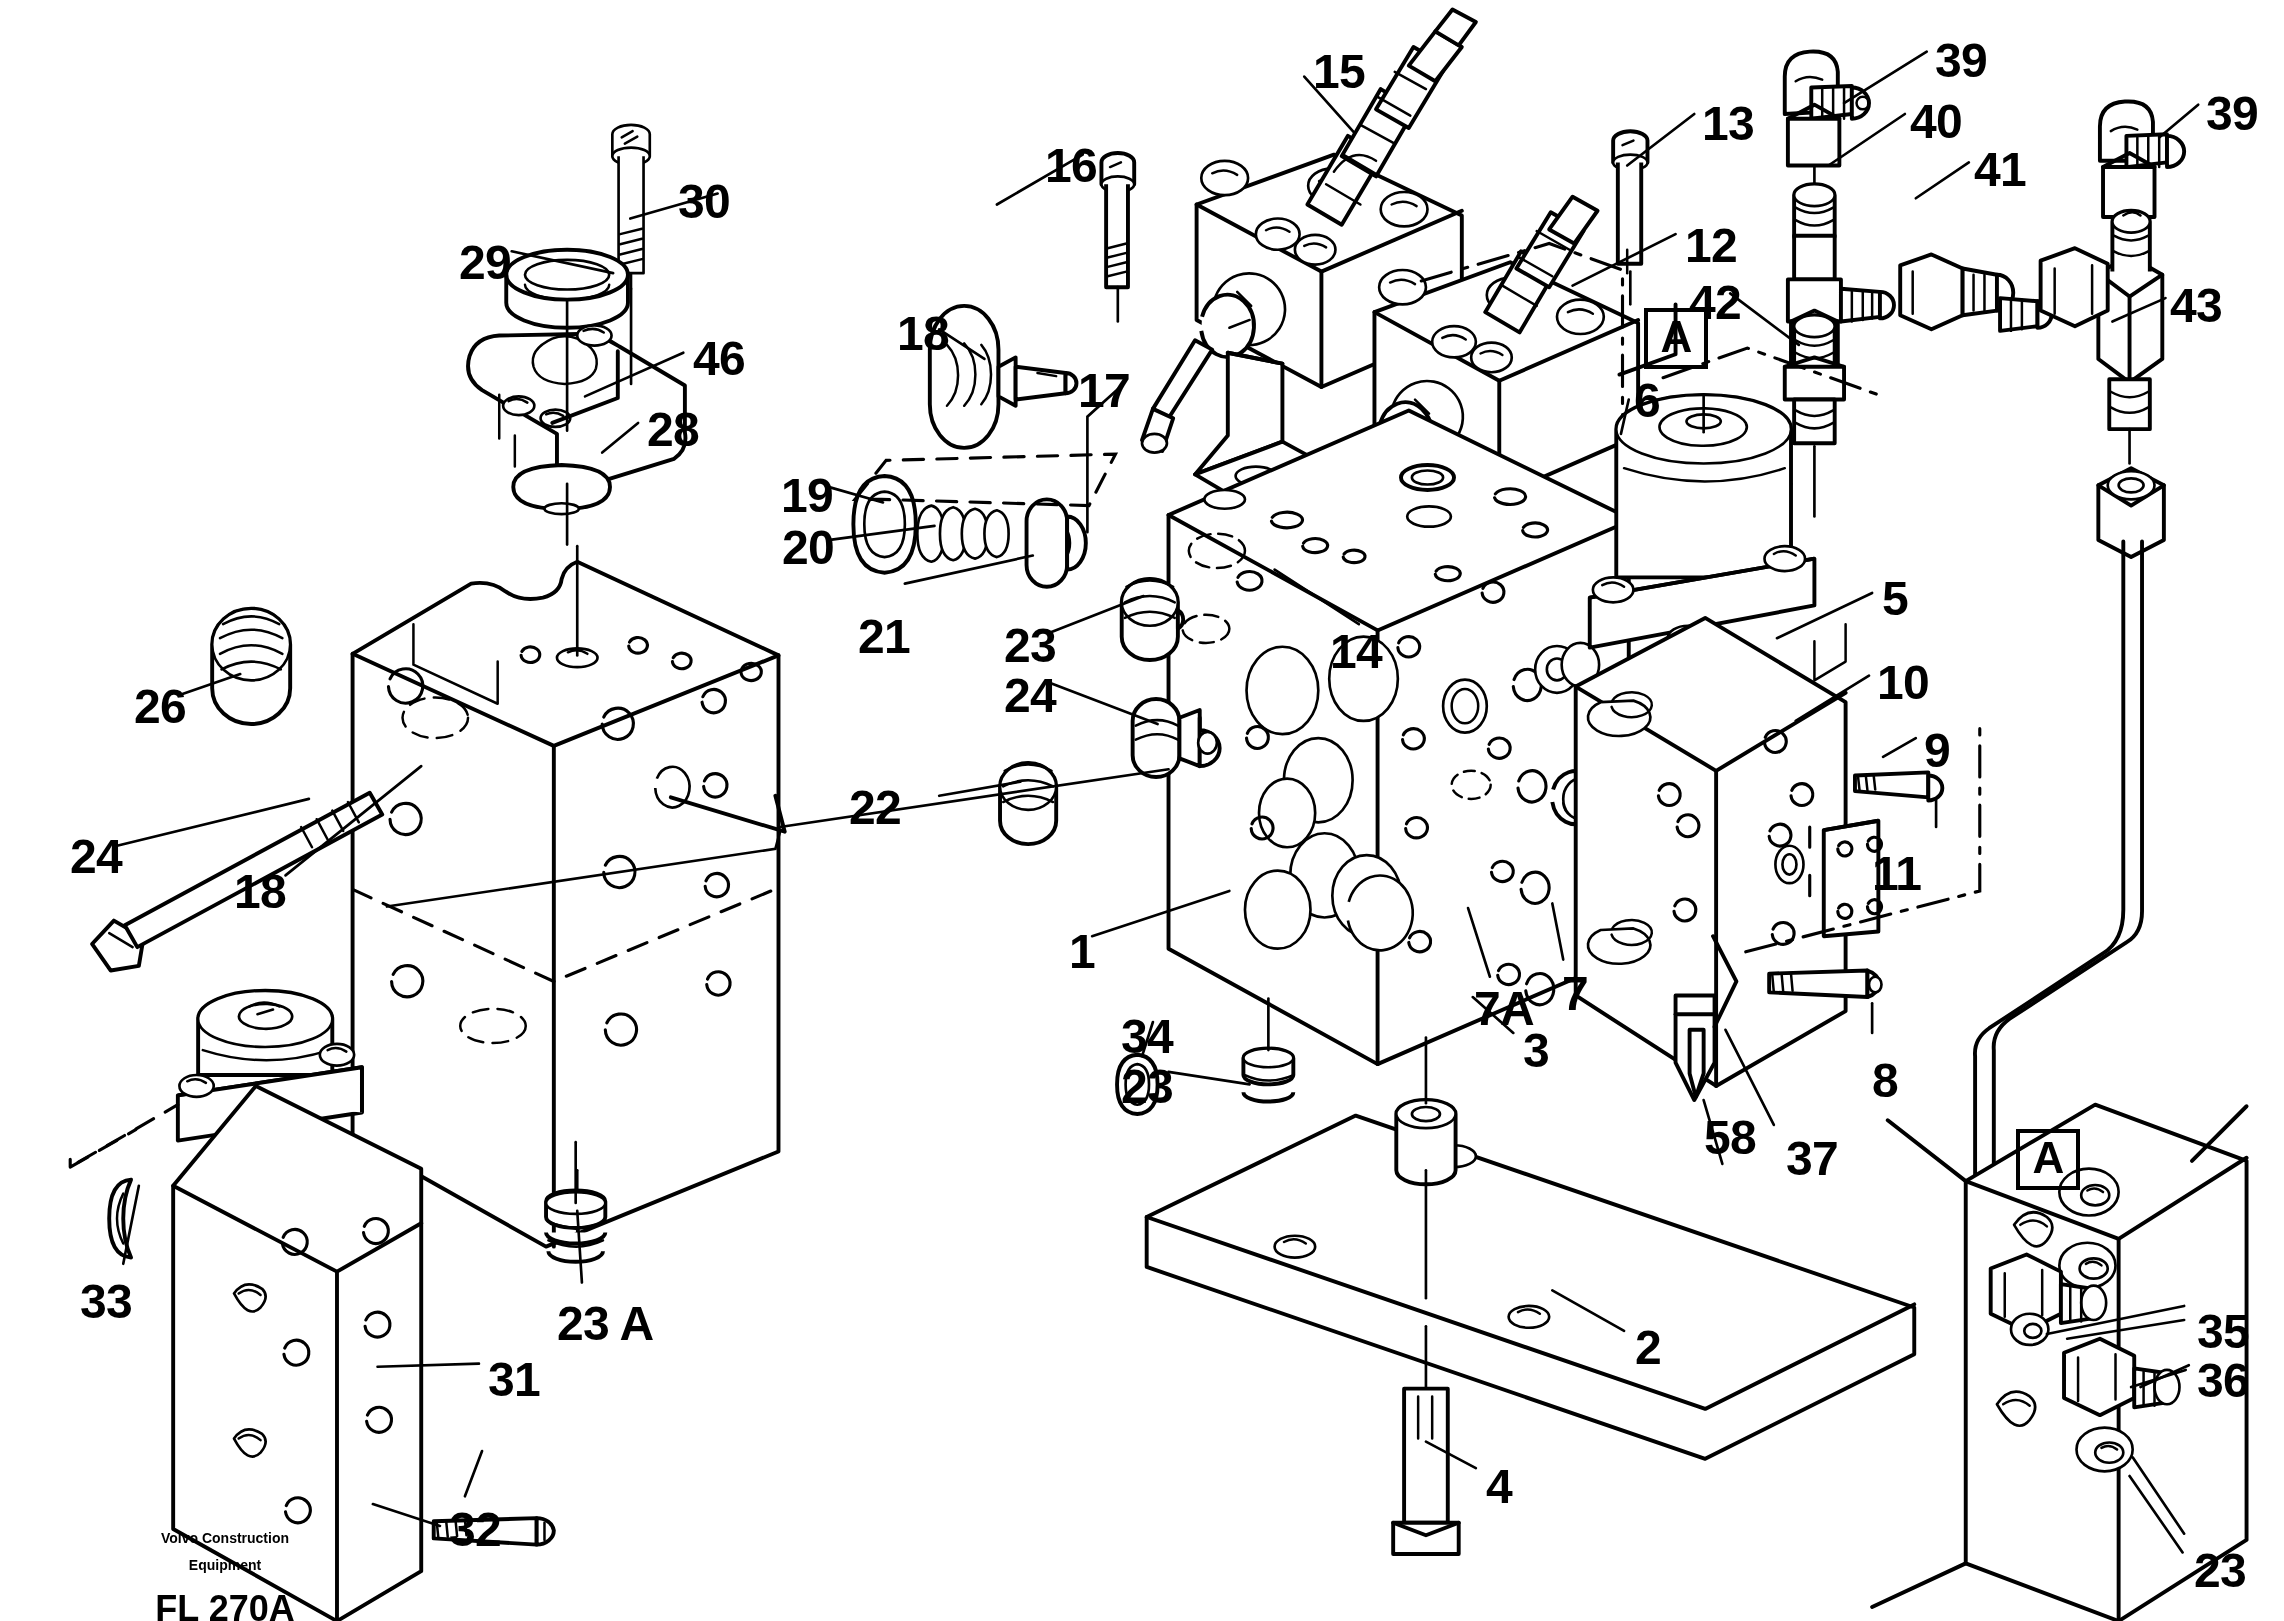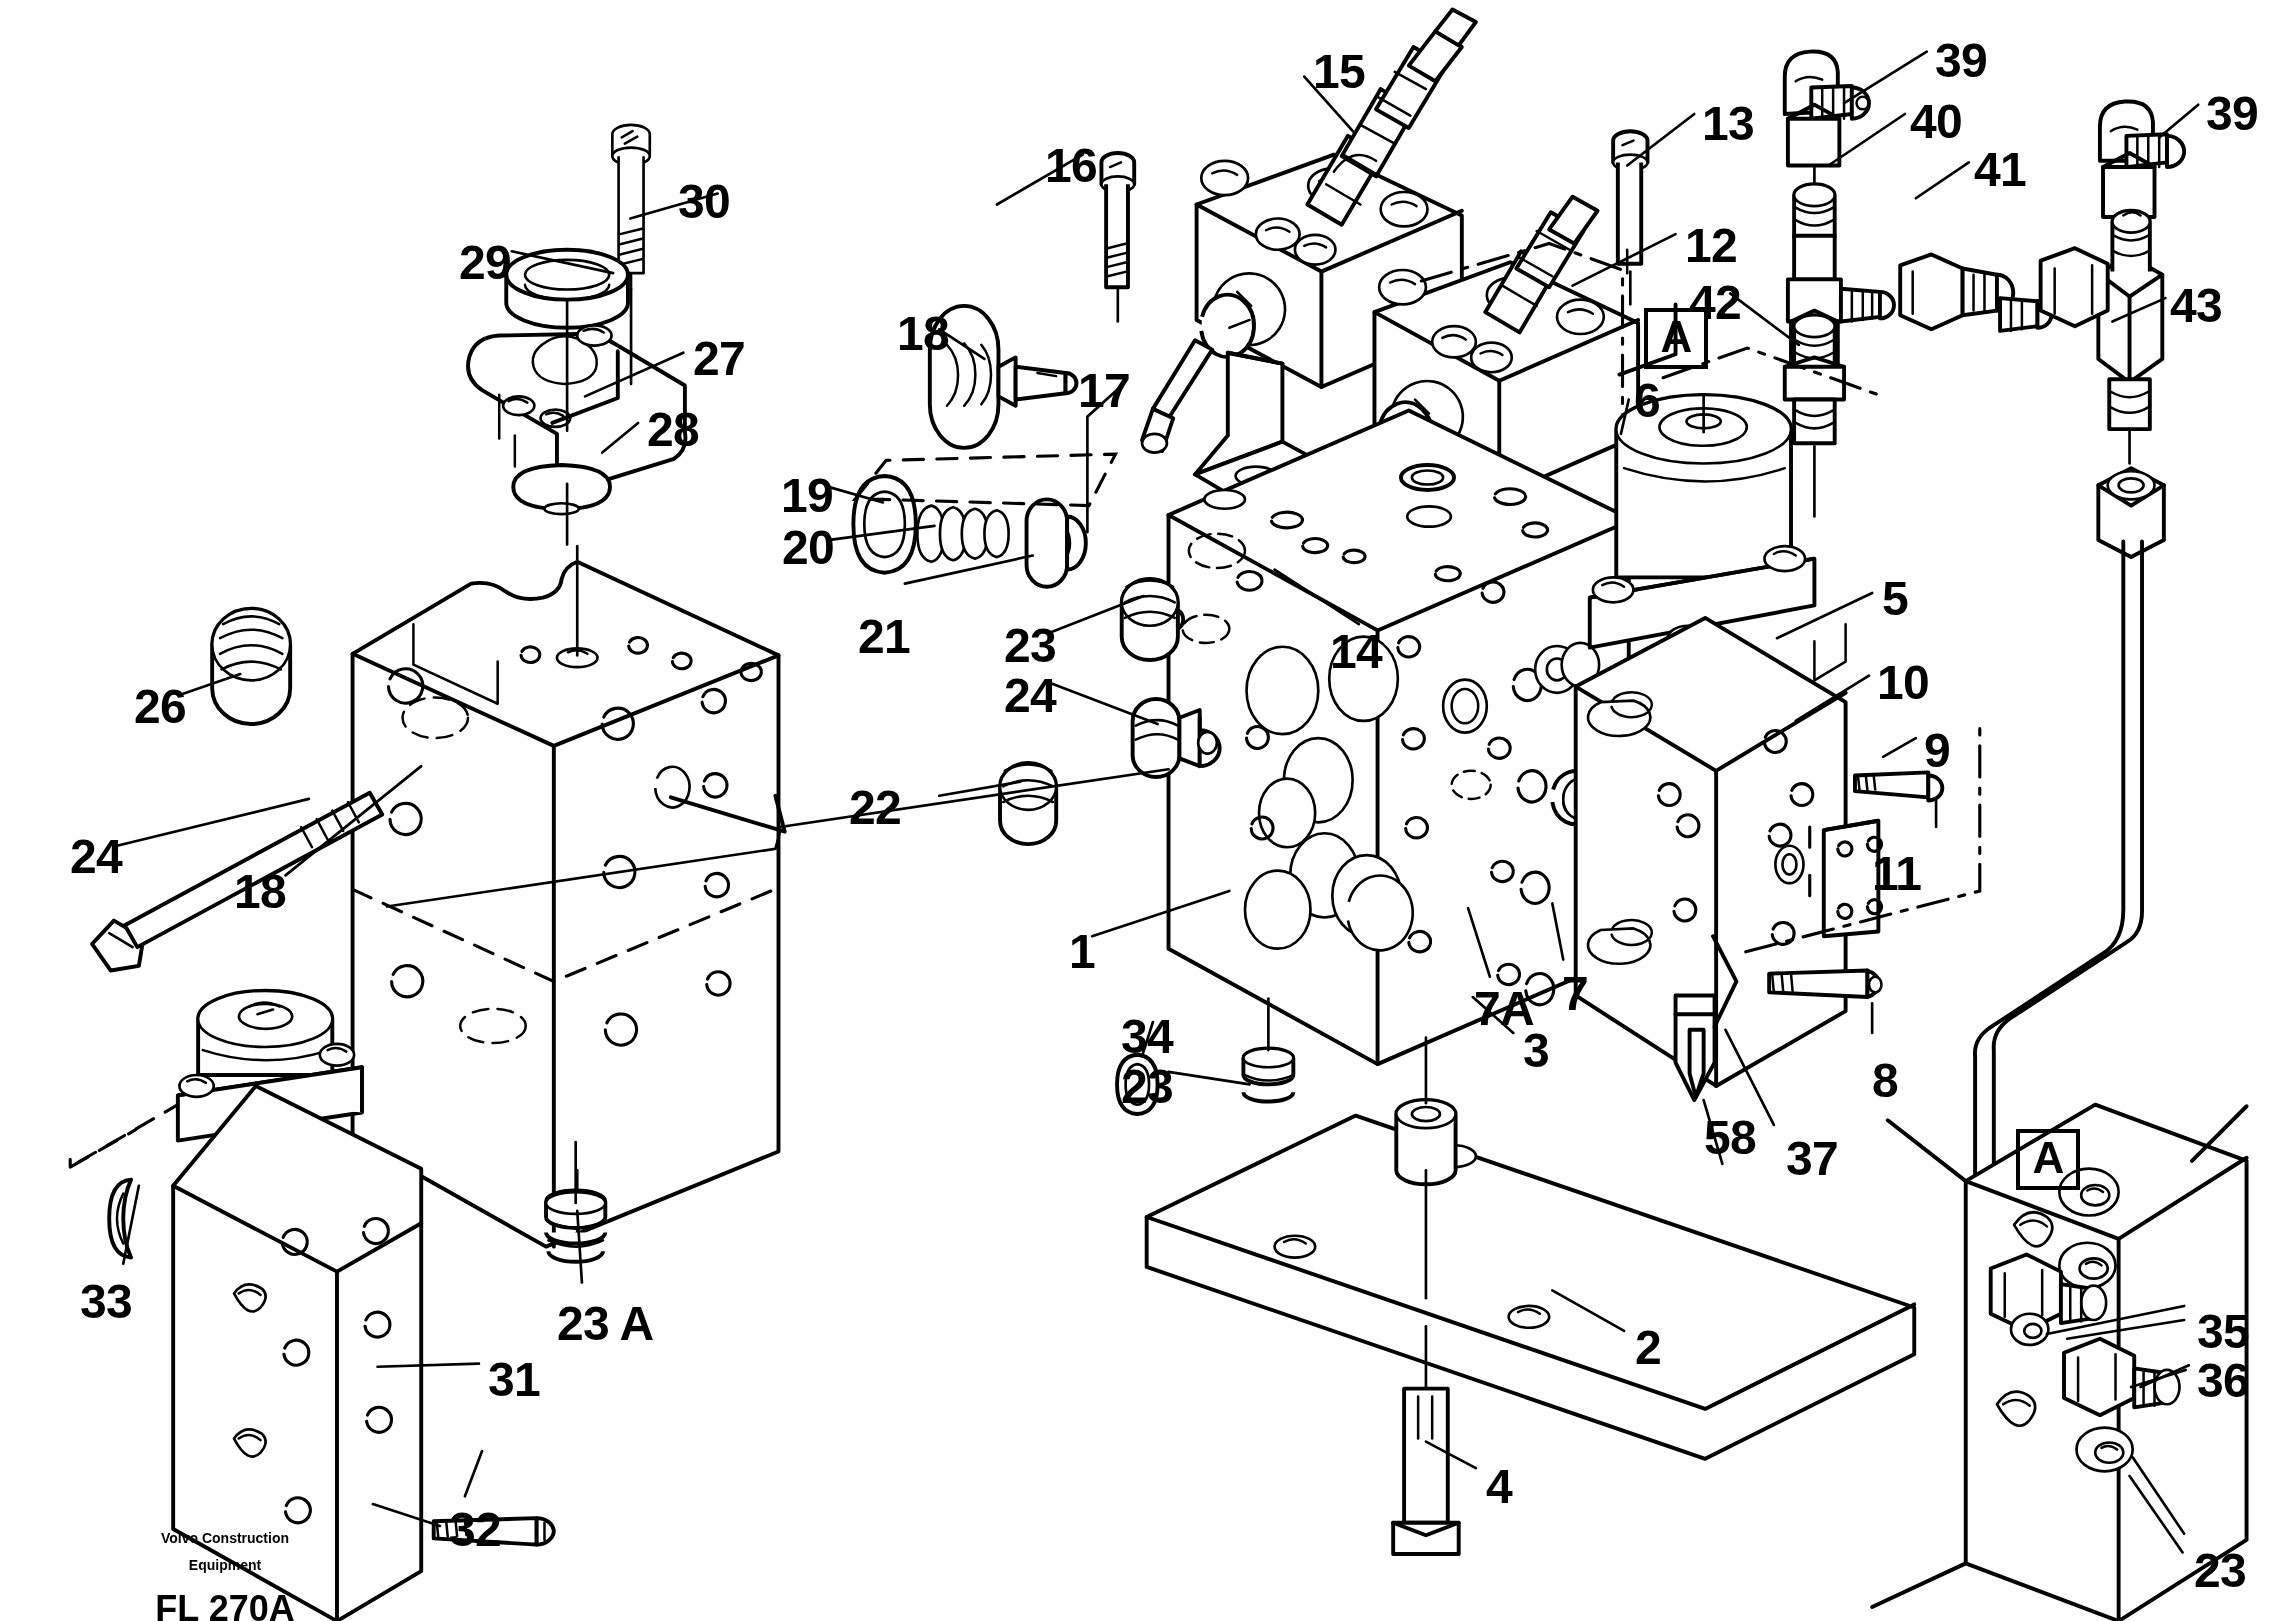--- a/index.html
+++ b/index.html
@@ -718,21 +718,21 @@
       <path class="ld" d="M2802,1756 l-70,22"></path>
       <path class="ld" d="M1892,1882 l-64,-34"></path>
       <path class="ld" d="M596,1918 l22,-58"></path>
       <path class="ld" d="M2798,1990 l-68,-98"></path>
     </g>
   </svg>
 
   <div id="callouts">
       <div class="callout" style="left: 678px; top: 178px;">30</div>
       <div class="callout" style="left: 459px; top: 239px;">29</div>
-      <div class="callout" style="left: 693px; top: 335px;">27</div>
+      <div class="callout" style="left: 693px; top: 335px;">46</div>
       <div class="callout" style="left: 647px; top: 406px;">28</div>
       <div class="callout" style="left: 1045px; top: 142px;">16</div>
       <div class="callout" style="left: 1313px; top: 48px;">15</div>
       <div class="callout" style="left: 1702px; top: 100px; text-align: center;">13</div>
       <div class="callout" style="left: 1685px; top: 222px;">12</div>
       <div class="callout" style="left: 1935px; top: 37px;">39</div>
       <div class="callout" style="left: 1910px; top: 98px;">40</div>
       <div class="callout" style="left: 1974px; top: 146px;">41</div>
       <div class="callout" style="left: 2206px; top: 90px;">39</div>
       <div class="callout" style="left: 1689px; top: 279px;">42</div>

